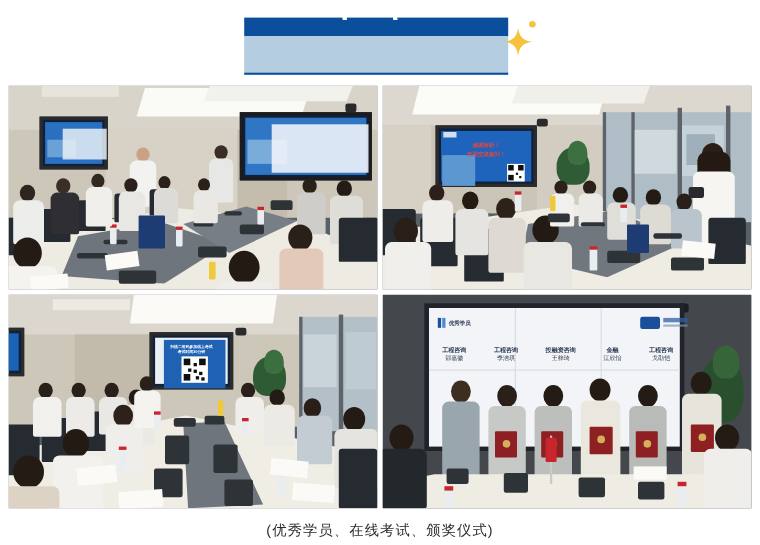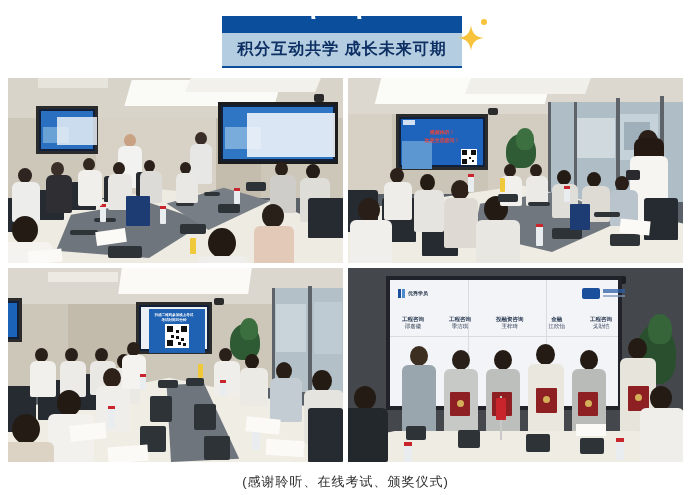--- a/index.html
+++ b/index.html
@@ -83,21 +83,20 @@
 <div class="header-area">
 
   <div class="banner">
     <div class="banner-topbar"></div>
     <div class="banner-body"></div>
     <div class="banner-underline"></div>
 
     <div class="quote-mark quote-1">‘</div>
     <div class="quote-mark quote-2">‘</div>
 
-    <div class="banner-title">积分互动共学  成长未来可期</div>
   </div>
 
   <div class="sparkle">
     <svg width="26" height="26" viewBox="0 0 26 26">
       <path d="M13 0 C13.9 8.2 17.8 12.1 26 13 C17.8 13.9 13.9 17.8 13 26 C12.1 17.8 8.2 13.9 0 13 C8.2 12.1 12.1 8.2 13 0 Z" fill="#f7c33c"></path>
     </svg>
   </div>
   <div class="sparkle-dot"></div>
 </div>
 
@@ -557,13 +556,13 @@
       <div class="mic" style="left:58px;top:158px;width:20px;height:14px;border-radius:2px;"></div>
       <div class="bottle" style="left:56px;top:176px;width:8px;height:18px;"></div>
       <div class="bottle-cap" style="left:56px;top:174px;width:8px;height:4px;"></div>
       <div class="bottle" style="left:268px;top:172px;width:8px;height:20px;"></div>
       <div class="bottle-cap" style="left:268px;top:170px;width:8px;height:4px;"></div>
       <div class="paper" style="left:228px;top:156px;width:30px;height:12px;"></div>
     </div>
   </div>
 </div>
 
-<div class="caption">(感谢聆听、在线考试、颁奖仪式)</div>
+<div class="caption">(优秀学员、在线考试、颁奖仪式)</div>
 
 </body></html>

